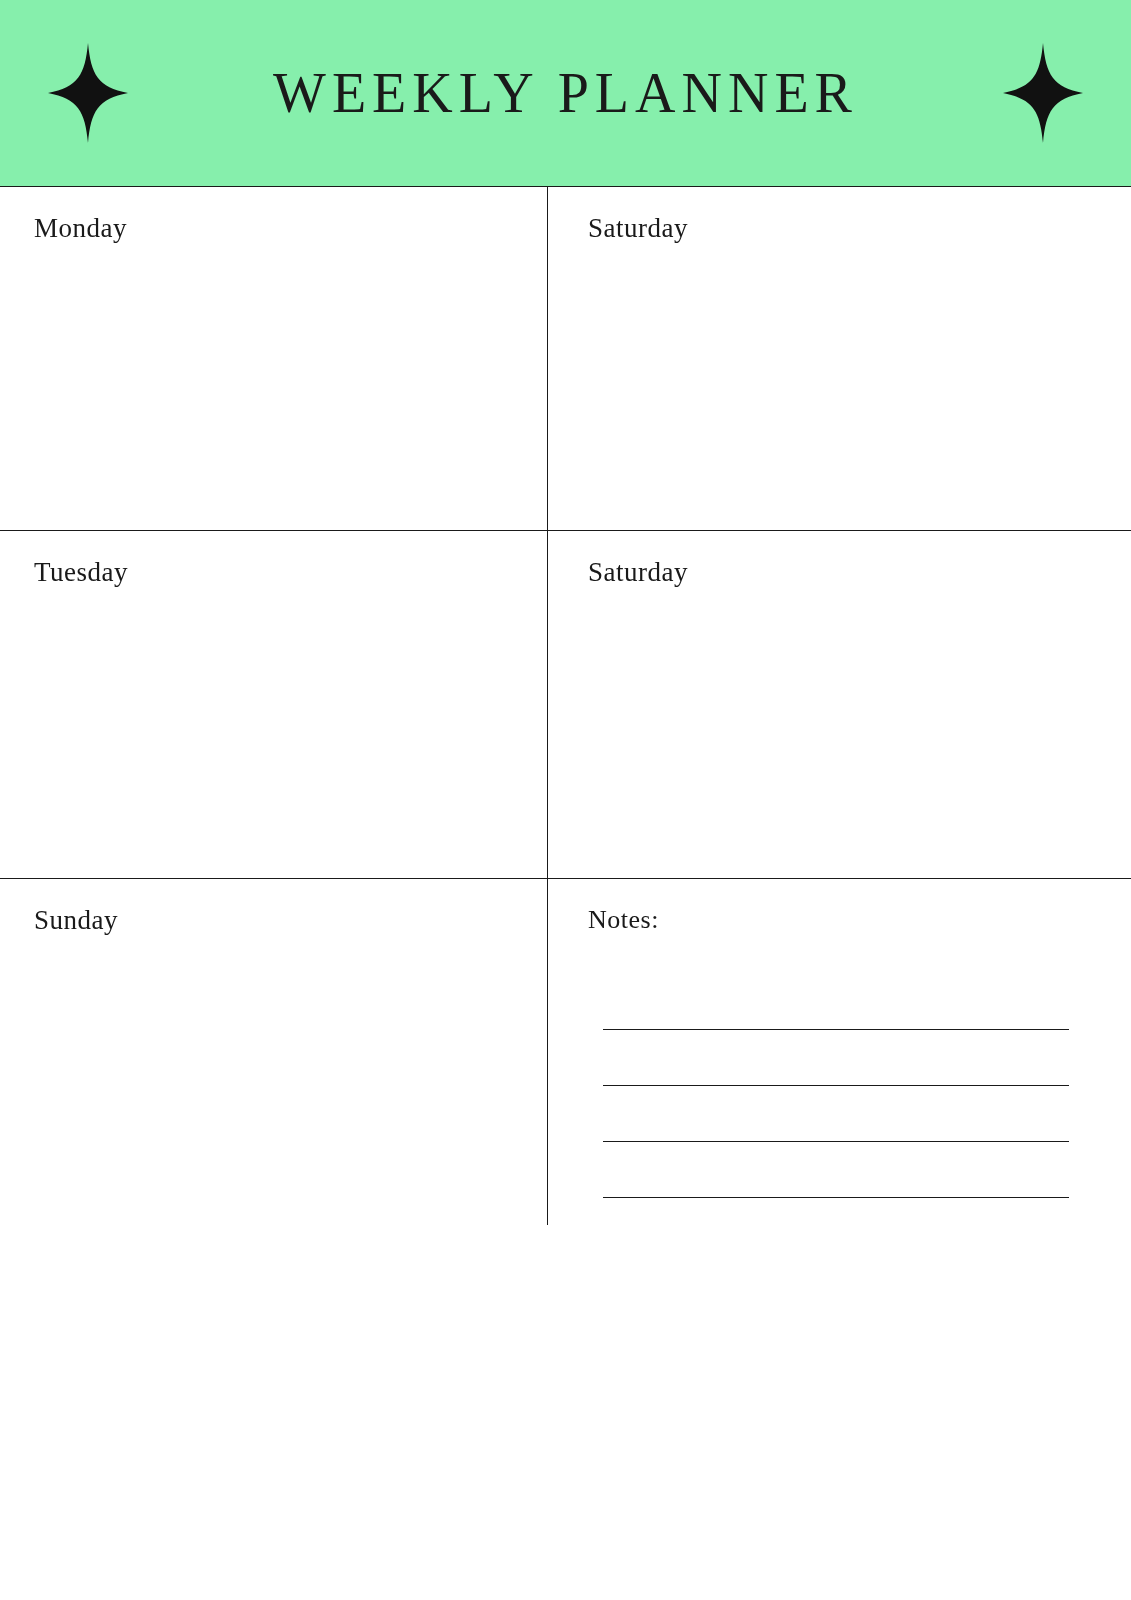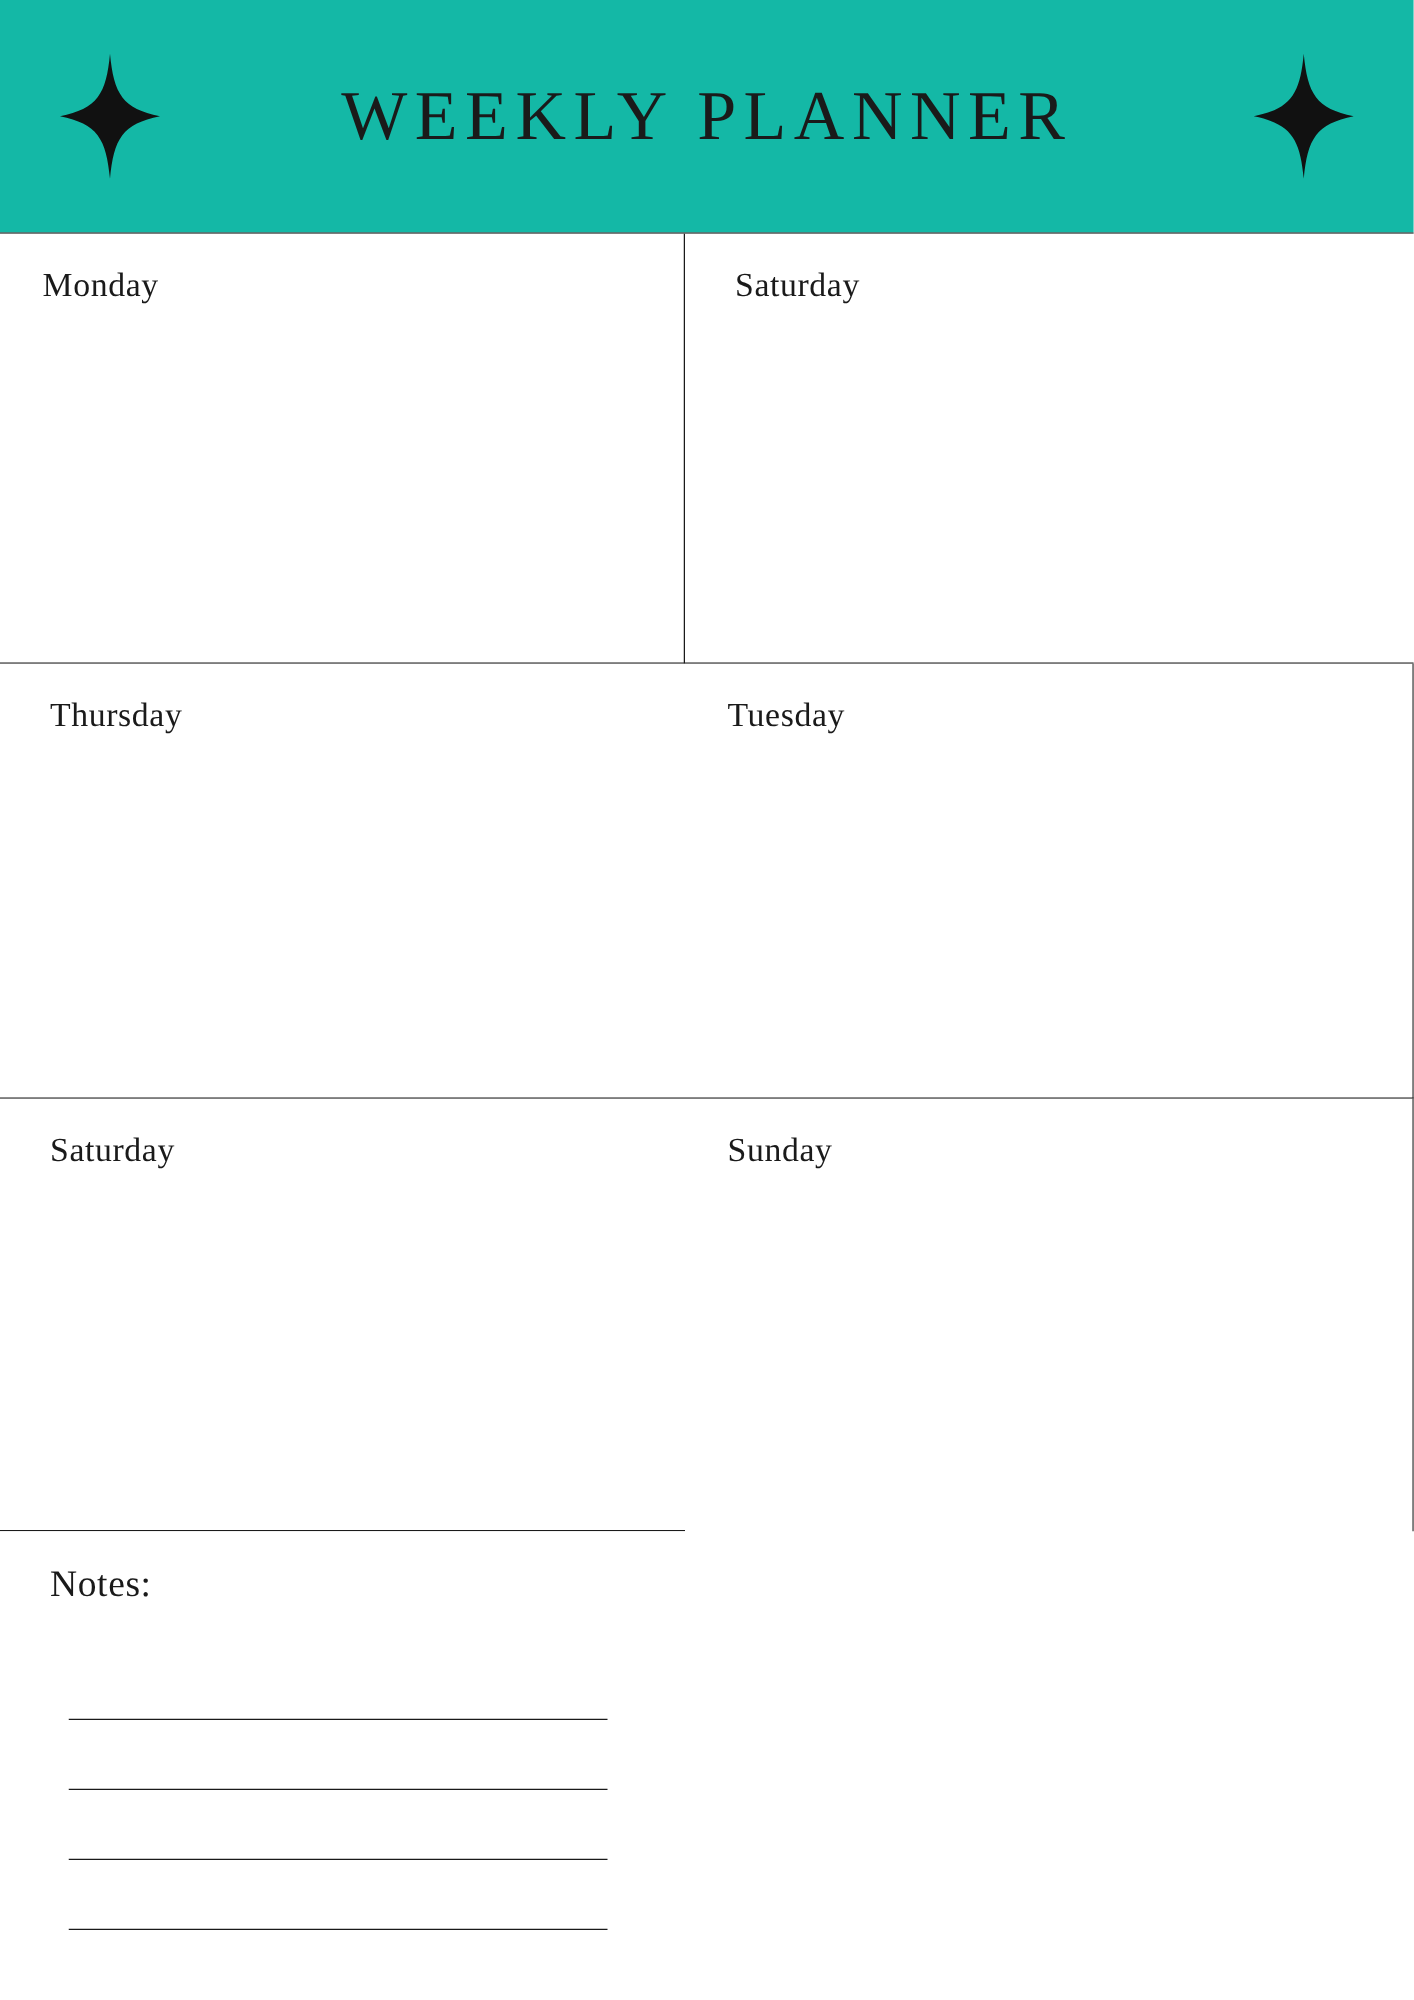--- a/index.html
+++ b/index.html
@@ -15,21 +15,21 @@
     overflow: hidden;
   }
 
   
   .header {
     height: 186px;
     display: flex;
     align-items: center;
     justify-content: center;
     position: relative;
-    background: #14b8a6;
+    background: #86efac;
   }
   .page-title {
     font-family: "Liberation Serif", serif;
     font-size: 56px;
     letter-spacing: 6px;
     font-weight: 400;
     color: #1a1a1a;
     text-align: center;
     line-height: 1;
     white-space: nowrap;
@@ -70,21 +70,21 @@
     font-weight: 400;
     letter-spacing: 0.5px;
     color: #1a1a1a;
     line-height: 1;
   }
   .cell.right { padding-left: 40px; }
 
   
   .notes-label {
     font-family: "Liberation Serif", serif;
-    font-size: 30px;
+    font-size: 26px;
     letter-spacing: 0.5px;
     color: #1a1a1a;
     line-height: 1;
   }
   .notes-lines {
     position: absolute;
     left: 55px;
     right: 62px;
     top: 95px;
   }
@@ -108,23 +108,20 @@
 
 <div class="planner-grid">
 
   <div class="cell left r1">
     <div class="day-label">Monday</div>
   </div>
   <div class="cell right r1">
     <div class="day-label">Saturday</div>
   </div>
 
-  <div class="cell right r2">
-    <div class="day-label">Thursday</div>
-  </div>
 
   <div class="cell left r3">
     <div class="day-label">Tuesday</div>
   </div>
   <div class="cell right r3">
     <div class="day-label">Saturday</div>
   </div>
 
   <div class="cell left r4">
     <div class="day-label">Sunday</div>

